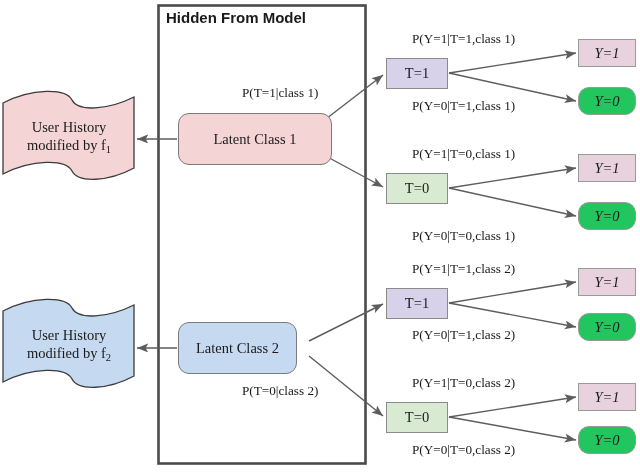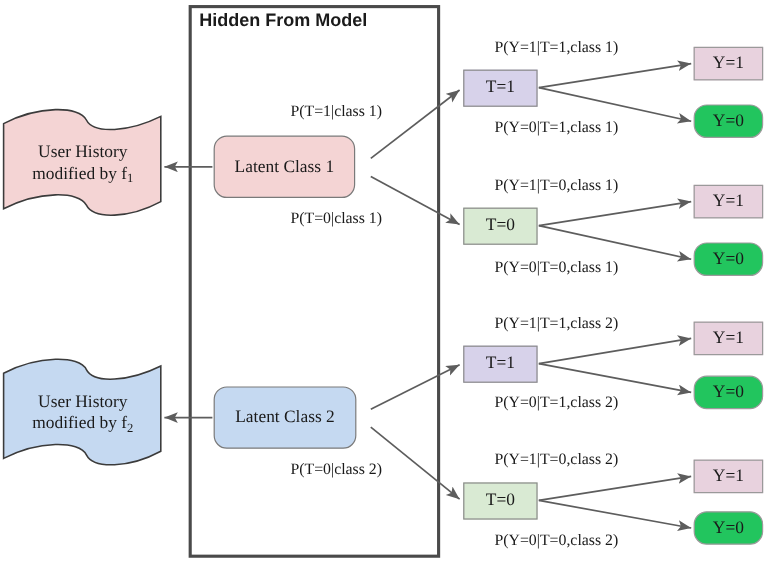--- a/index.html
+++ b/index.html
@@ -8,21 +8,21 @@
   #stage{position:absolute;inset:0;width:640px;height:474px;}
   svg.layer{position:absolute;left:0;top:0;width:640px;height:474px;}
   .node{position:absolute;box-sizing:border-box;display:flex;align-items:center;
         justify-content:center;text-align:center;line-height:1.12;}
   .latent{border:1.3px solid #7a7a7a;border-radius:11px;font-size:14.5px;}
   .latent1{background:#f4d4d4;}
   .latent2{background:#c5d9f1;}
   .tnode{border:1.3px solid #8b8b8b;font-size:14.5px;}
   .t1{background:#d7d2ea;}
   .t0{background:#d9ead3;}
-  .ynode{border:1.3px solid #9a9a9a;font-size:14.5px;}
+  .ynode{border:1.3px solid #9a9a9a;font-size:14.5px;font-style:italic;}
   .y1{background:#e8d2de;}
   .y0{background:#22c55e;border-radius:11px;}
   .plabel{position:absolute;font-size:13.2px;white-space:nowrap;}
   .hidden-title{position:absolute;font-weight:bold;font-size:15px;
                 font-family:Liberation Sans, sans-serif;}
   .flagtext{position:absolute;font-size:14.5px;text-align:center;line-height:1.25;}
   .sub{font-size:10.5px;vertical-align:-3px;}
 </style>
 </head>
 <body>
@@ -72,21 +72,21 @@
   <div class="flagtext" style="left:6px;top:118px;width:126px;">
     <span>User History</span><br>
     <span>modified by f</span><span class="sub">1</span>
   </div>
 
   <div class="flagtext" style="left:6px;top:326px;width:126px;">
     <span>User History</span><br>
     <span>modified by f</span><span class="sub">2</span>
   </div>
 
-  <div class="node latent latent1" style="left:178px;top:113px;width:118px;height:52px;">Latent Class 1</div>
+  <div class="node latent latent1" style="left:178px;top:113px;width:154px;height:52px;">Latent Class 1</div>
 
   <div class="node latent latent2" style="left:178px;top:322px;width:119px;height:52px;">Latent Class 2</div>
 
   <div class="node tnode t1" style="left:386px;top:58px;width:62px;height:31px;">T=1</div>
   <div class="node tnode t0" style="left:386px;top:173px;width:62px;height:31px;">T=0</div>
   <div class="node tnode t1" style="left:386px;top:288px;width:62px;height:31px;">T=1</div>
   <div class="node tnode t0" style="left:386px;top:402px;width:62px;height:31px;">T=0</div>
 
   <div class="node ynode y1" style="left:578px;top:39px;width:58px;height:28px;">Y=1</div>
   <div class="node ynode y0" style="left:578px;top:87px;width:58px;height:28px;">Y=0</div>
@@ -94,26 +94,25 @@
   <div class="node ynode y1" style="left:578px;top:154px;width:58px;height:28px;">Y=1</div>
   <div class="node ynode y0" style="left:578px;top:202px;width:58px;height:28px;">Y=0</div>
 
   <div class="node ynode y1" style="left:578px;top:268px;width:58px;height:28px;">Y=1</div>
   <div class="node ynode y0" style="left:578px;top:313px;width:58px;height:28px;">Y=0</div>
 
   <div class="node ynode y1" style="left:578px;top:383px;width:58px;height:28px;">Y=1</div>
   <div class="node ynode y0" style="left:578px;top:426px;width:58px;height:28px;">Y=0</div>
 
   <div class="plabel" style="left:242px;top:85px;">P(T=1|class 1)</div>
-  <div class="plabel" style="left:242px;top:174px;">P(T=0|class 1)</div>
   <div class="plabel" style="left:242px;top:383px;">P(T=0|class 2)</div>
 
   <div class="plabel" style="left:412px;top:31px;">P(Y=1|T=1,class 1)</div>
   <div class="plabel" style="left:412px;top:98px;">P(Y=0|T=1,class 1)</div>
   <div class="plabel" style="left:412px;top:146px;">P(Y=1|T=0,class 1)</div>
-  <div class="plabel" style="left:412px;top:215px;">P(Y=0|T=0,class 1)</div>
+  <div class="plabel" style="left:412px;top:228px;">P(Y=0|T=0,class 1)</div>
 
   <div class="plabel" style="left:412px;top:261px;">P(Y=1|T=1,class 2)</div>
   <div class="plabel" style="left:412px;top:327px;">P(Y=0|T=1,class 2)</div>
   <div class="plabel" style="left:412px;top:375px;">P(Y=1|T=0,class 2)</div>
   <div class="plabel" style="left:412px;top:442px;">P(Y=0|T=0,class 2)</div>
 
 </div>
 
 </body></html>

